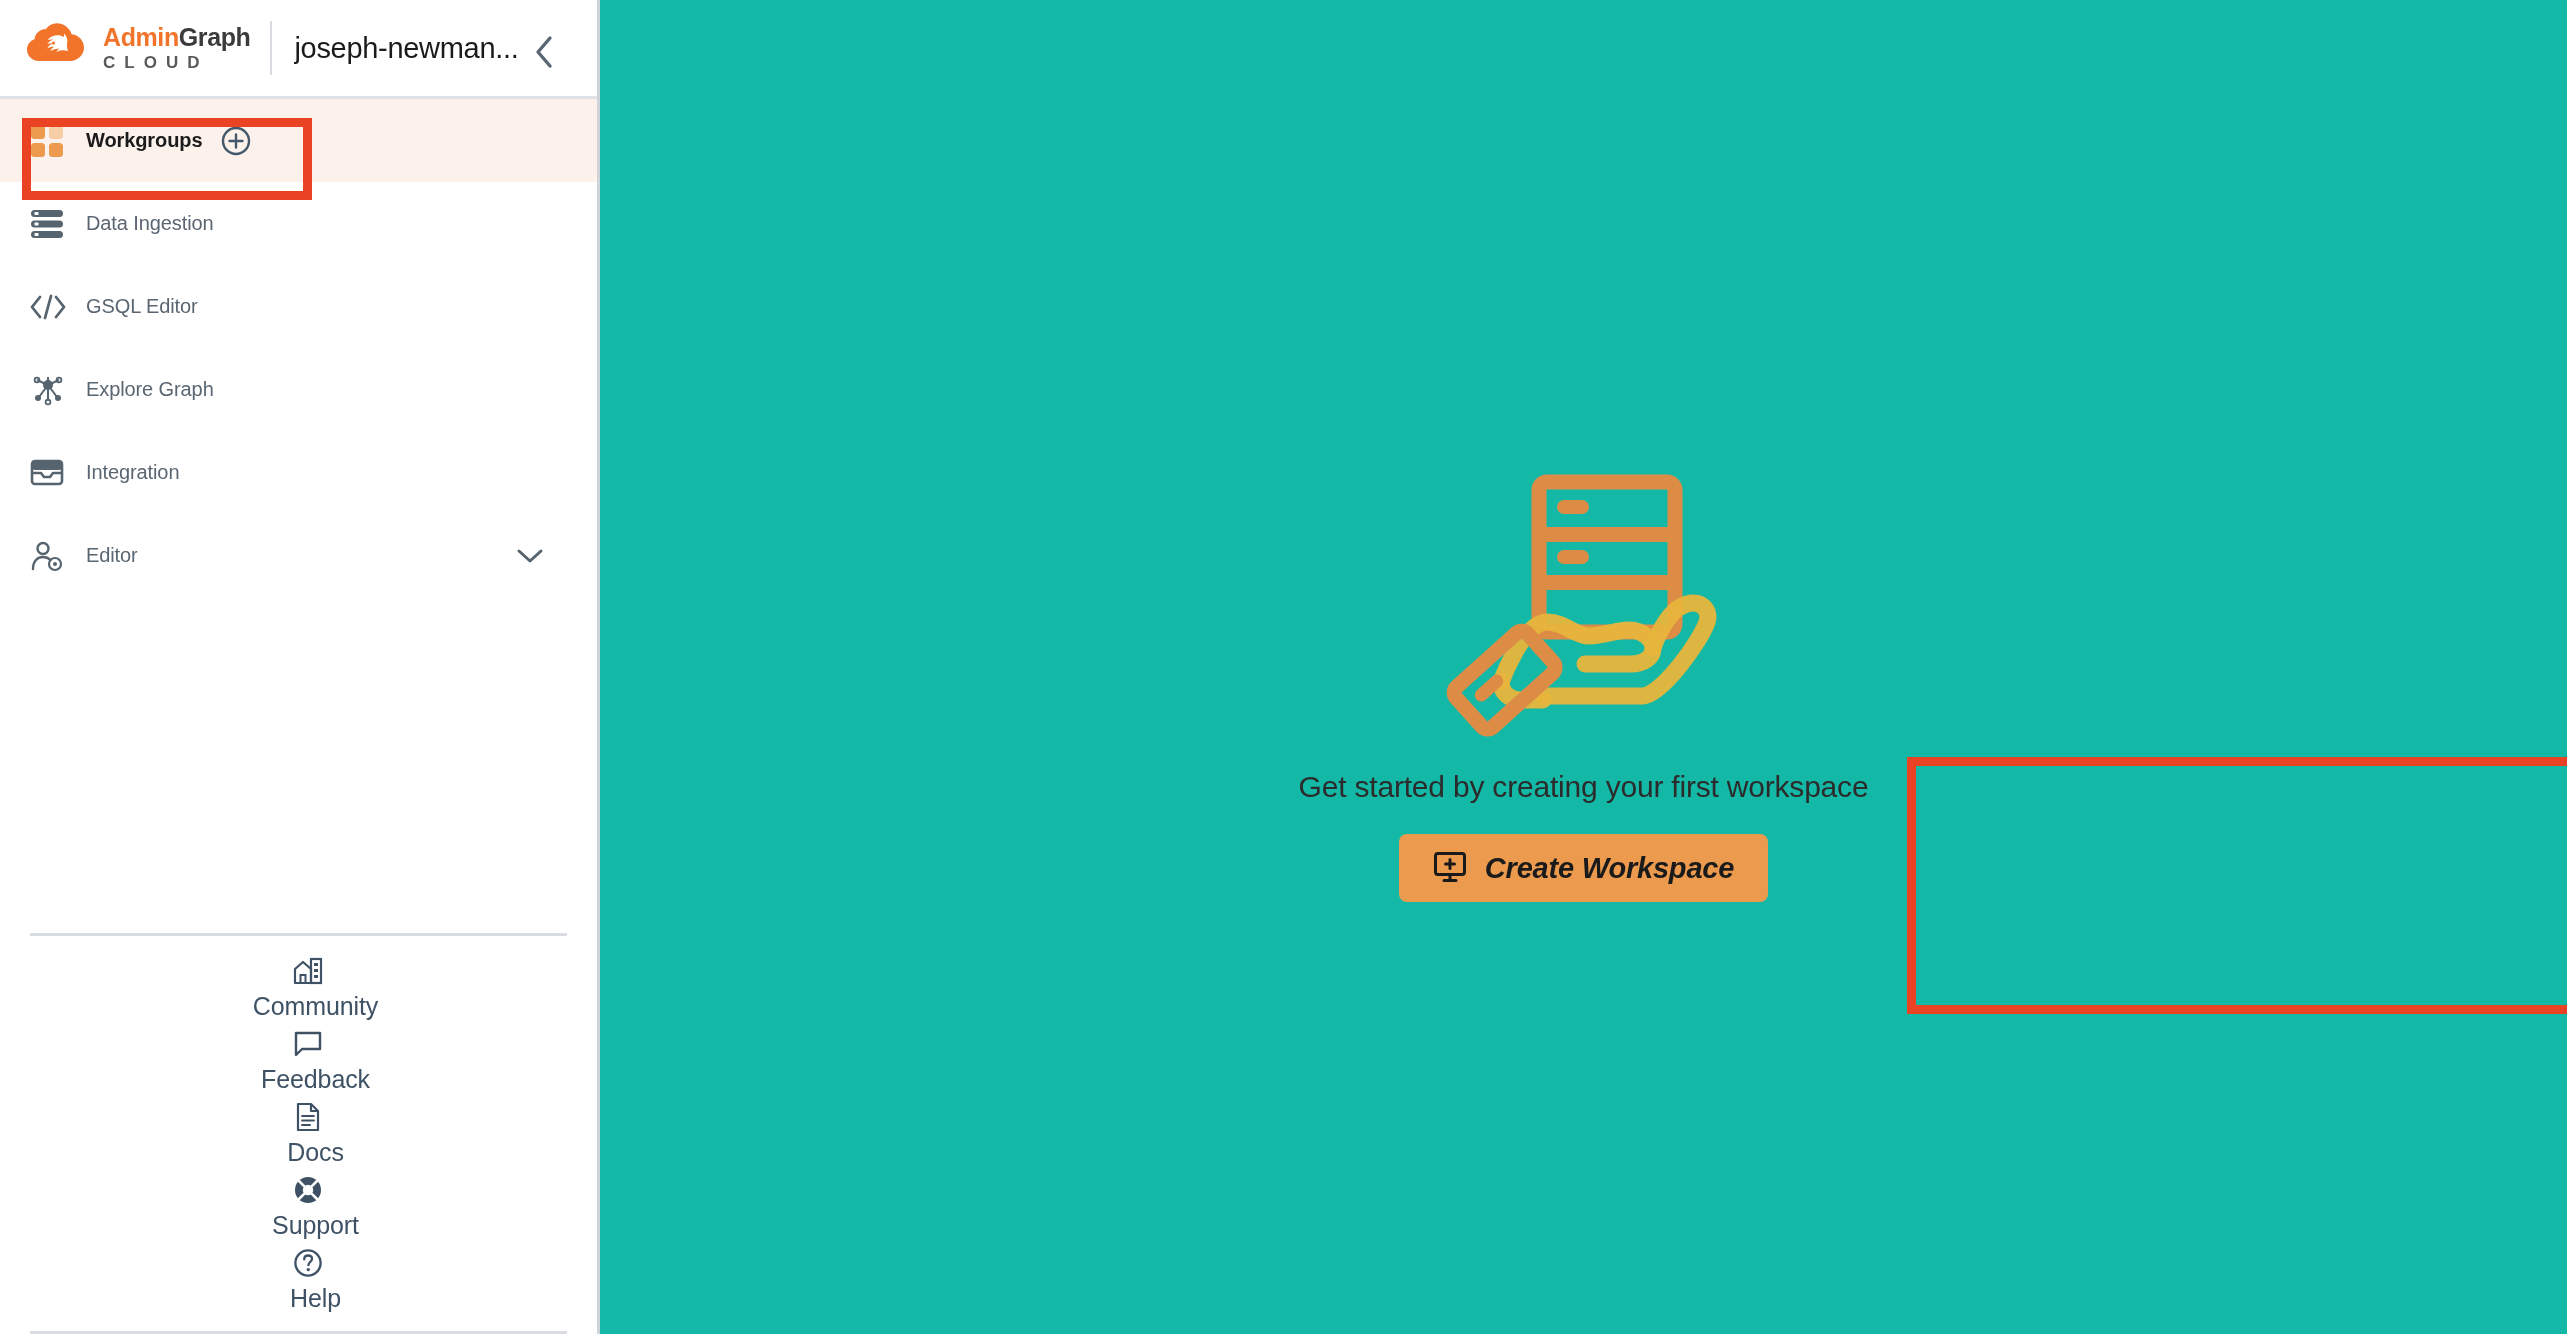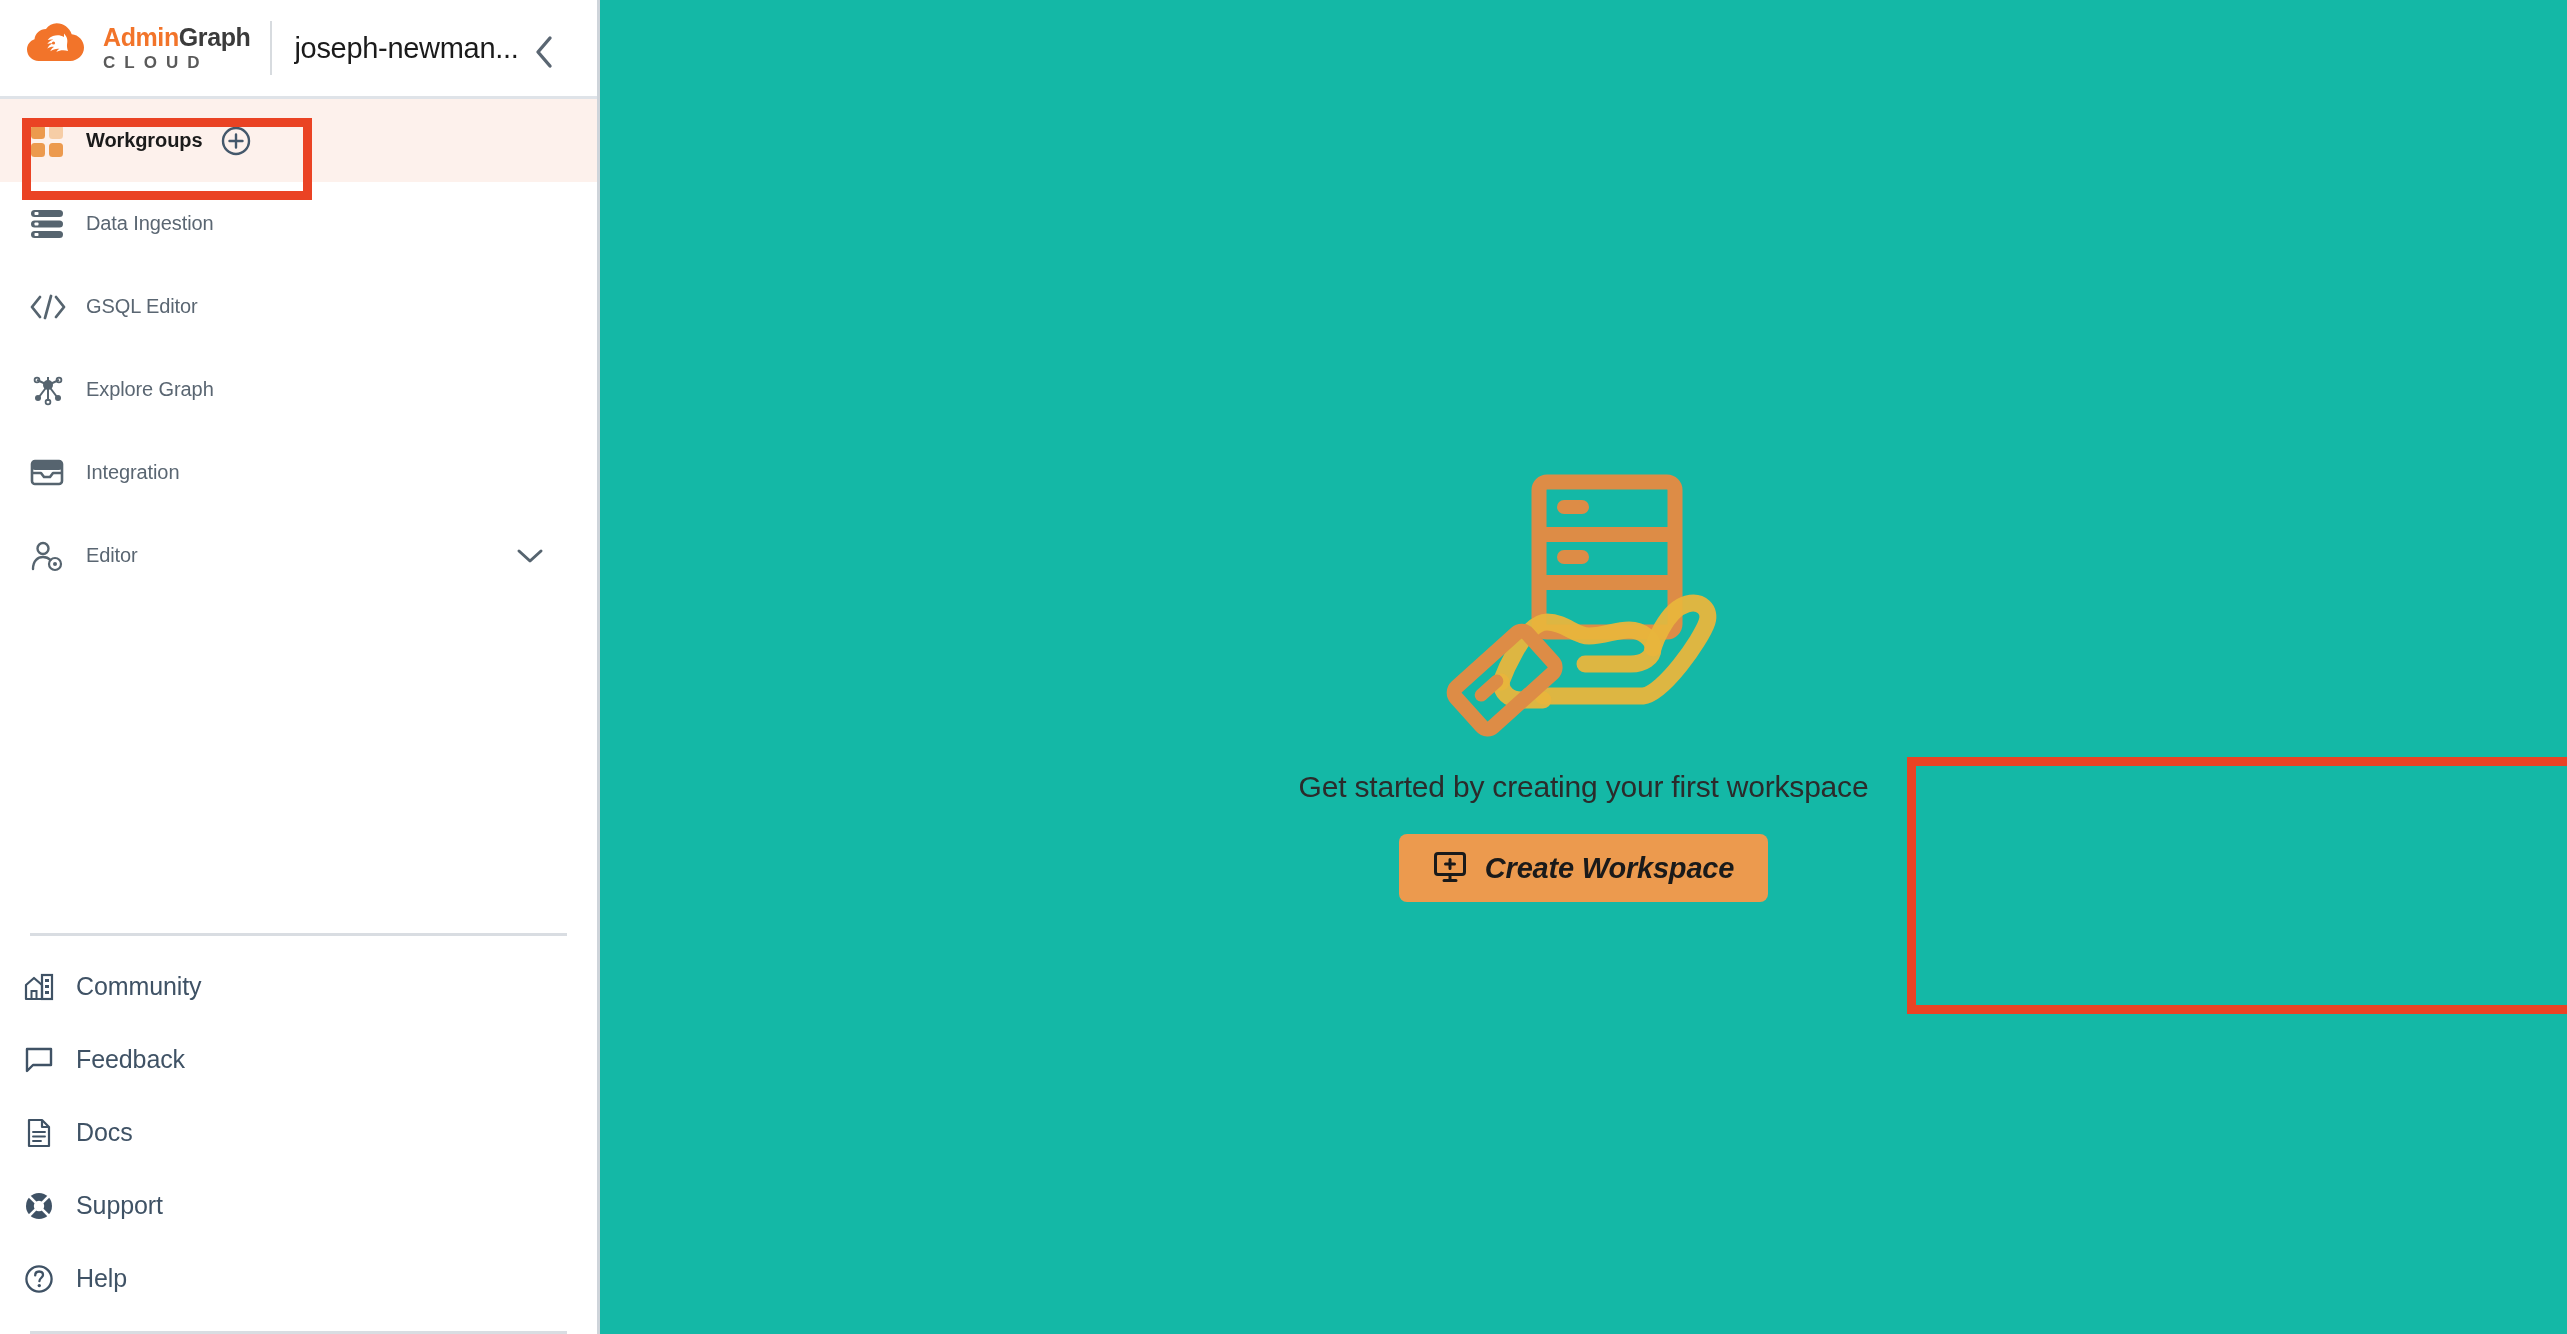--- a/index.html
+++ b/index.html
@@ -68,21 +68,21 @@
   .plus-circle { margin-left: 18px; display: flex; align-items: center; cursor: pointer; }
   .chev-right { margin-left: auto; margin-right: 52px; display: flex; align-items: center; }
 
   .nav-spacer { flex: 1 1 auto; }
 
   .sb-divider {
     height: 3px; background: #d9dde2;
     margin: 0 30px;
   }
   .nav-bottom { padding-top: 14px; }
-  .nav-item.sm { height: 73px; padding-left: 18px; }
+  .nav-item.sm { height: 73px; padding-left: 18px; flex-direction: column; }
   .nav-item.sm .ni-icon { width: 42px; flex: 0 0 42px; justify-content: center; }
   .nav-item.sm .ni-label { font-size: 25px; color: #3f5265; margin-left: 16px; }
   .sb-divider.bottom { margin-top: 16px; }
 
   
   .main {
     flex: 1 1 auto; height: 1334px;
     background: #14b8a6;
     position: relative;
   }

